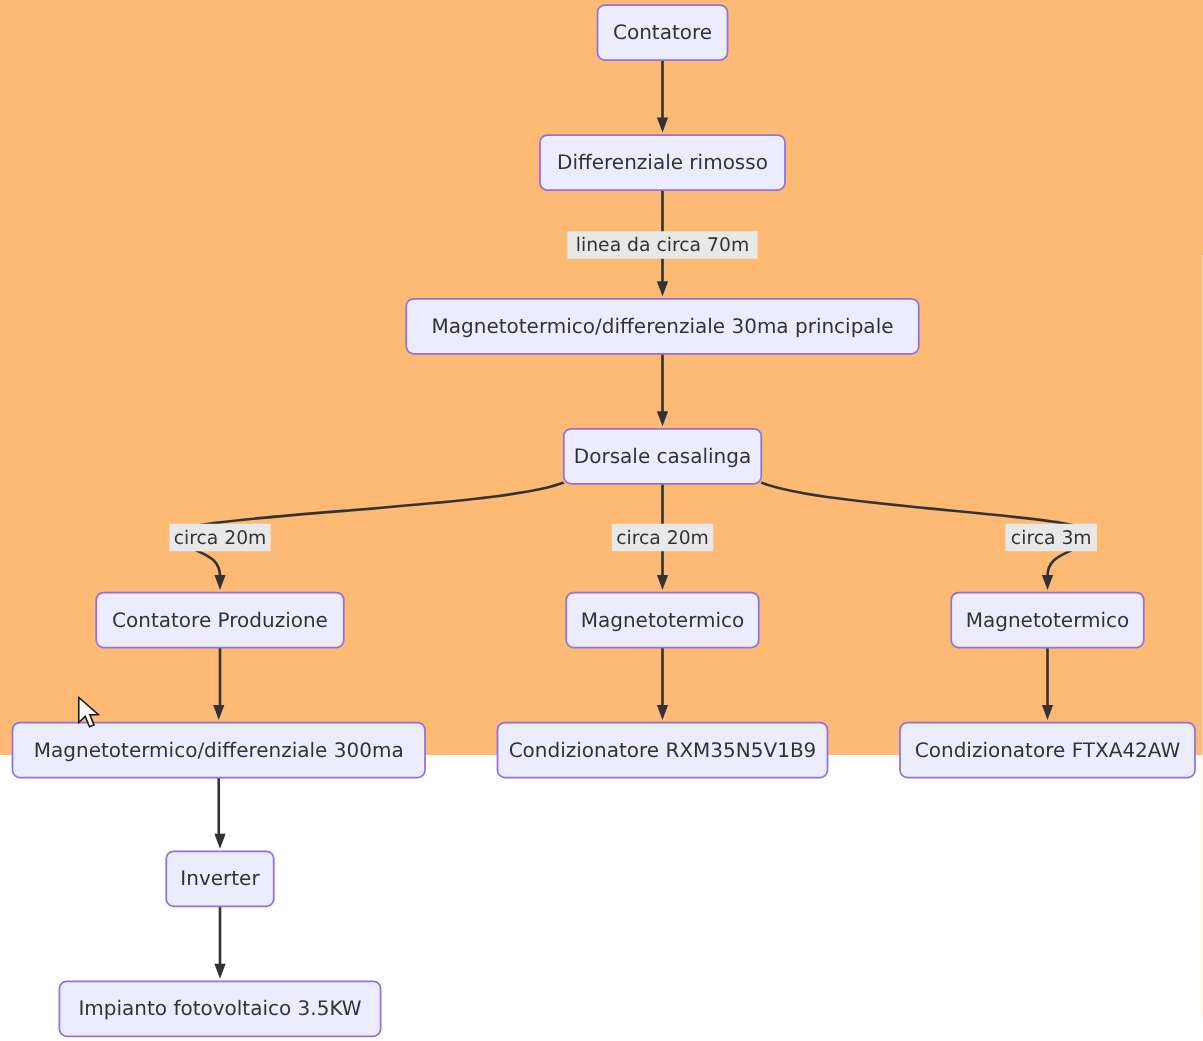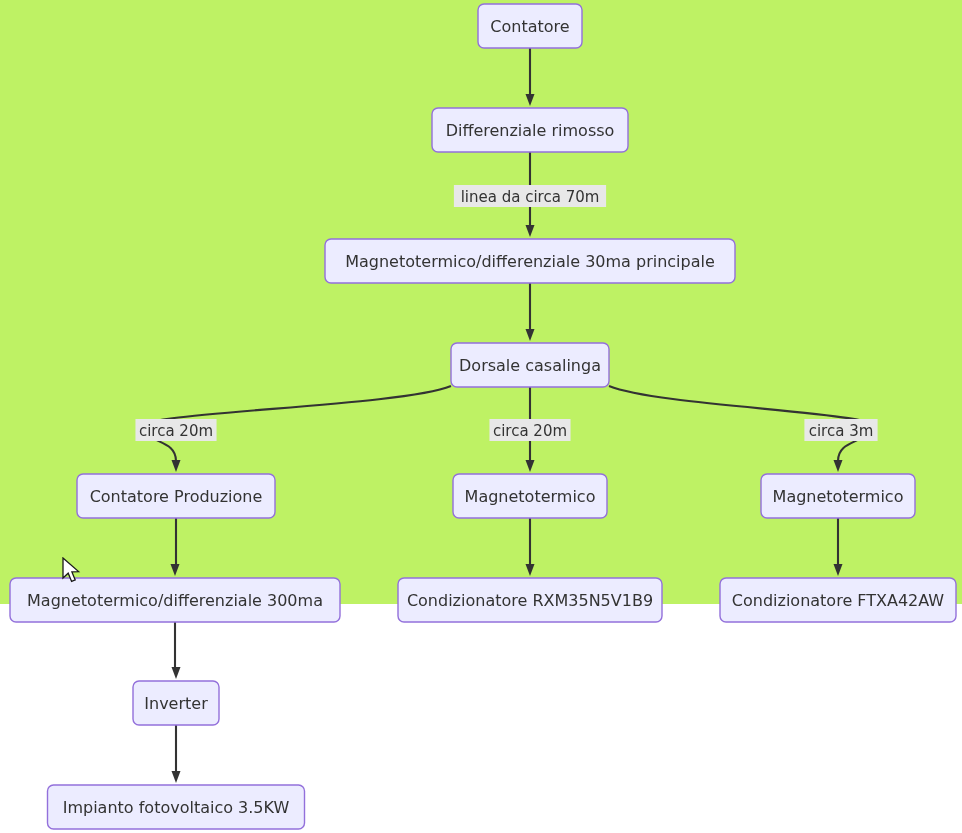--- a/index.html
+++ b/index.html
@@ -11,21 +11,21 @@
   body {
     width: 962px;
     height: 833px;
     overflow: hidden;
     font-family: "DejaVu Sans", "Liberation Sans", sans-serif;
   }
   #diagram-root {
     position: relative;
     width: 962px;
     height: 604px;
-    background: #bef264;
+    background: #fdba74;
   }
   svg#flow {
     position: absolute;
     top: 0;
     left: 0;
     width: 962px;
     height: 833px;
     display: block;
   }
   .node-rect {

